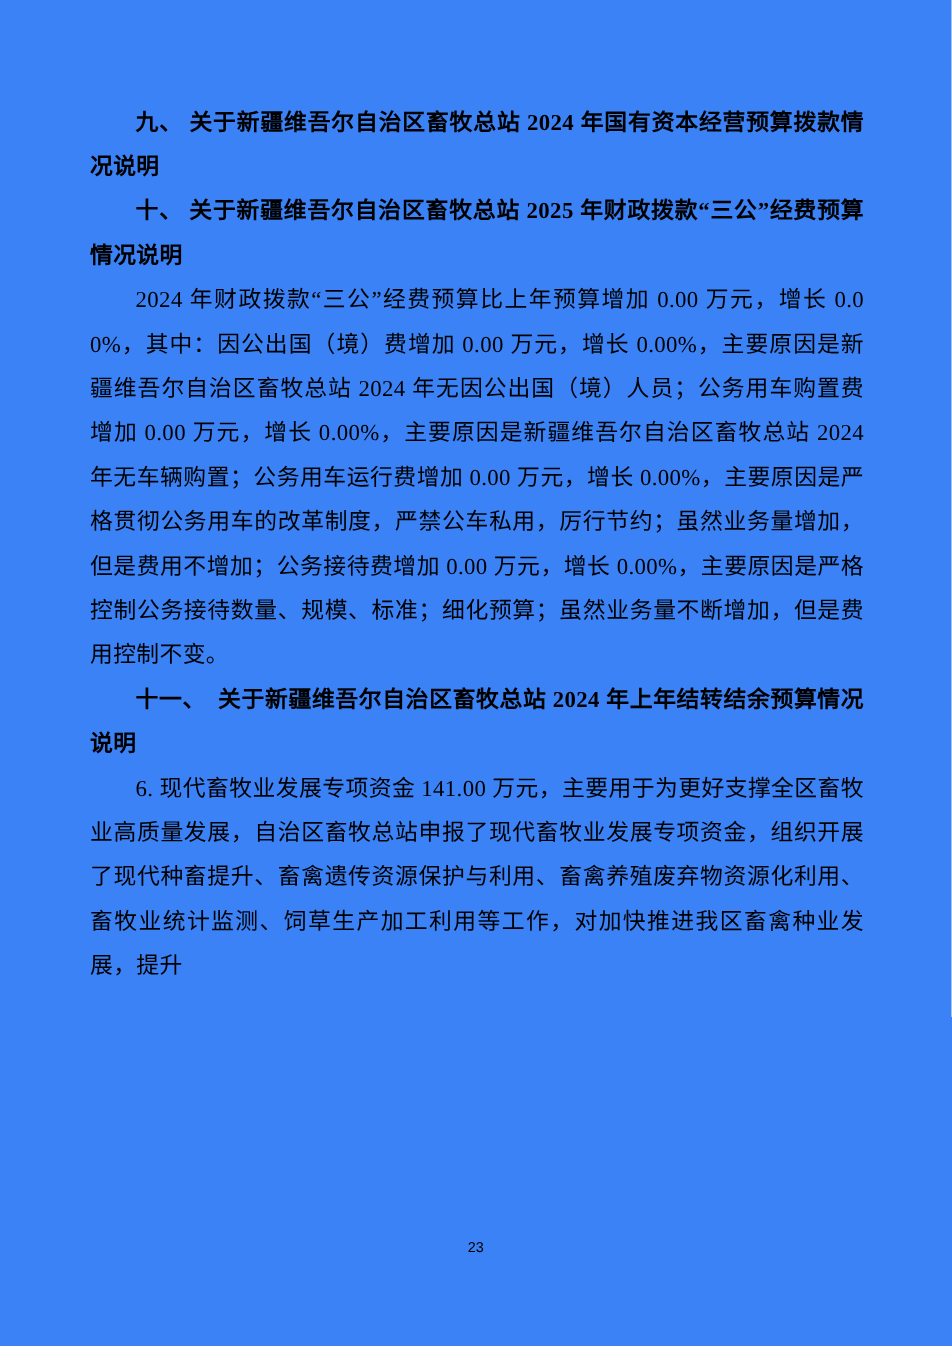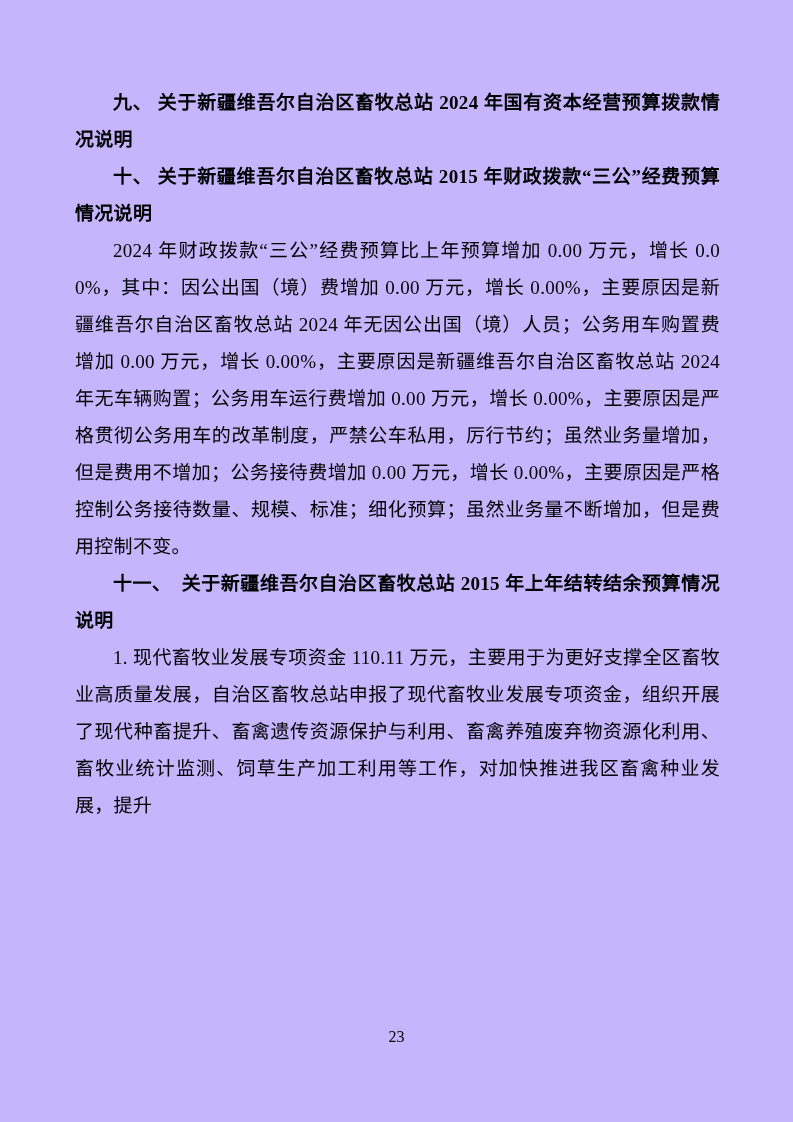--- a/index.html
+++ b/index.html
@@ -4,21 +4,21 @@
 <style>
   html, body {
     margin: 0;
     padding: 0;
     background: #ffffff;
   }
   .page {
     position: relative;
     width: 793px;
     height: 1122px;
-    background: #c4b5fd;
+    background: #3b82f6;
     overflow: hidden;
     font-family: "Liberation Serif", "DejaVu Serif", serif;
     color: #000000;
   }
   .content {
     position: absolute;
     left: 75px;
     top: 84px;
     width: 645px;
   }
@@ -34,30 +34,30 @@
   }
   .heading {
     font-weight: bold;
   }
   .page-footer {
     position: absolute;
     left: 0;
     width: 100%;
     bottom: 76px;
     text-align: center;
-    font-family: Liberation Serif, serif;
-    font-size: 16px;
+    font-family: Liberation Sans, sans-serif;
+    font-size: 12px;
     color: #000000;
   }
 </style>
 </head>
 <body>
 
 <div class="page">
   <div class="content">
       <p class="block heading">九、 关于新疆维吾尔自治区畜牧总站 2024 年国有资本经营预算拨款情况说明</p>
-      <p class="block heading">十、 关于新疆维吾尔自治区畜牧总站 2015 年财政拨款“三公”经费预算情况说明</p>
+      <p class="block heading">十、 关于新疆维吾尔自治区畜牧总站 2025 年财政拨款“三公”经费预算情况说明</p>
       <p class="block paragraph">2024 年财政拨款“三公”经费预算比上年预算增加 0.00 万元，增长 0.00%，其中：因公出国（境）费增加 0.00 万元，增长 0.00%，主要原因是新疆维吾尔自治区畜牧总站 2024 年无因公出国（境）人员；公务用车购置费增加 0.00 万元，增长 0.00%，主要原因是新疆维吾尔自治区畜牧总站 2024 年无车辆购置；公务用车运行费增加 0.00 万元，增长 0.00%，主要原因是严格贯彻公务用车的改革制度，严禁公车私用，厉行节约；虽然业务量增加，但是费用不增加；公务接待费增加 0.00 万元，增长 0.00%，主要原因是严格控制公务接待数量、规模、标准；细化预算；虽然业务量不断增加，但是费用控制不变。</p>
-      <p class="block heading">十一、　关于新疆维吾尔自治区畜牧总站 2015 年上年结转结余预算情况说明</p>
-      <p class="block paragraph">1. 现代畜牧业发展专项资金 110.11 万元，主要用于为更好支撑全区畜牧业高质量发展，自治区畜牧总站申报了现代畜牧业发展专项资金，组织开展了现代种畜提升、畜禽遗传资源保护与利用、畜禽养殖废弃物资源化利用、畜牧业统计监测、饲草生产加工利用等工作，对加快推进我区畜禽种业发展，提升</p>
+      <p class="block heading">十一、　关于新疆维吾尔自治区畜牧总站 2024 年上年结转结余预算情况说明</p>
+      <p class="block paragraph">6. 现代畜牧业发展专项资金 141.00 万元，主要用于为更好支撑全区畜牧业高质量发展，自治区畜牧总站申报了现代畜牧业发展专项资金，组织开展了现代种畜提升、畜禽遗传资源保护与利用、畜禽养殖废弃物资源化利用、畜牧业统计监测、饲草生产加工利用等工作，对加快推进我区畜禽种业发展，提升</p>
     </div>
   <div class="page-footer">23</div>
 </div>
 
 </body></html>

